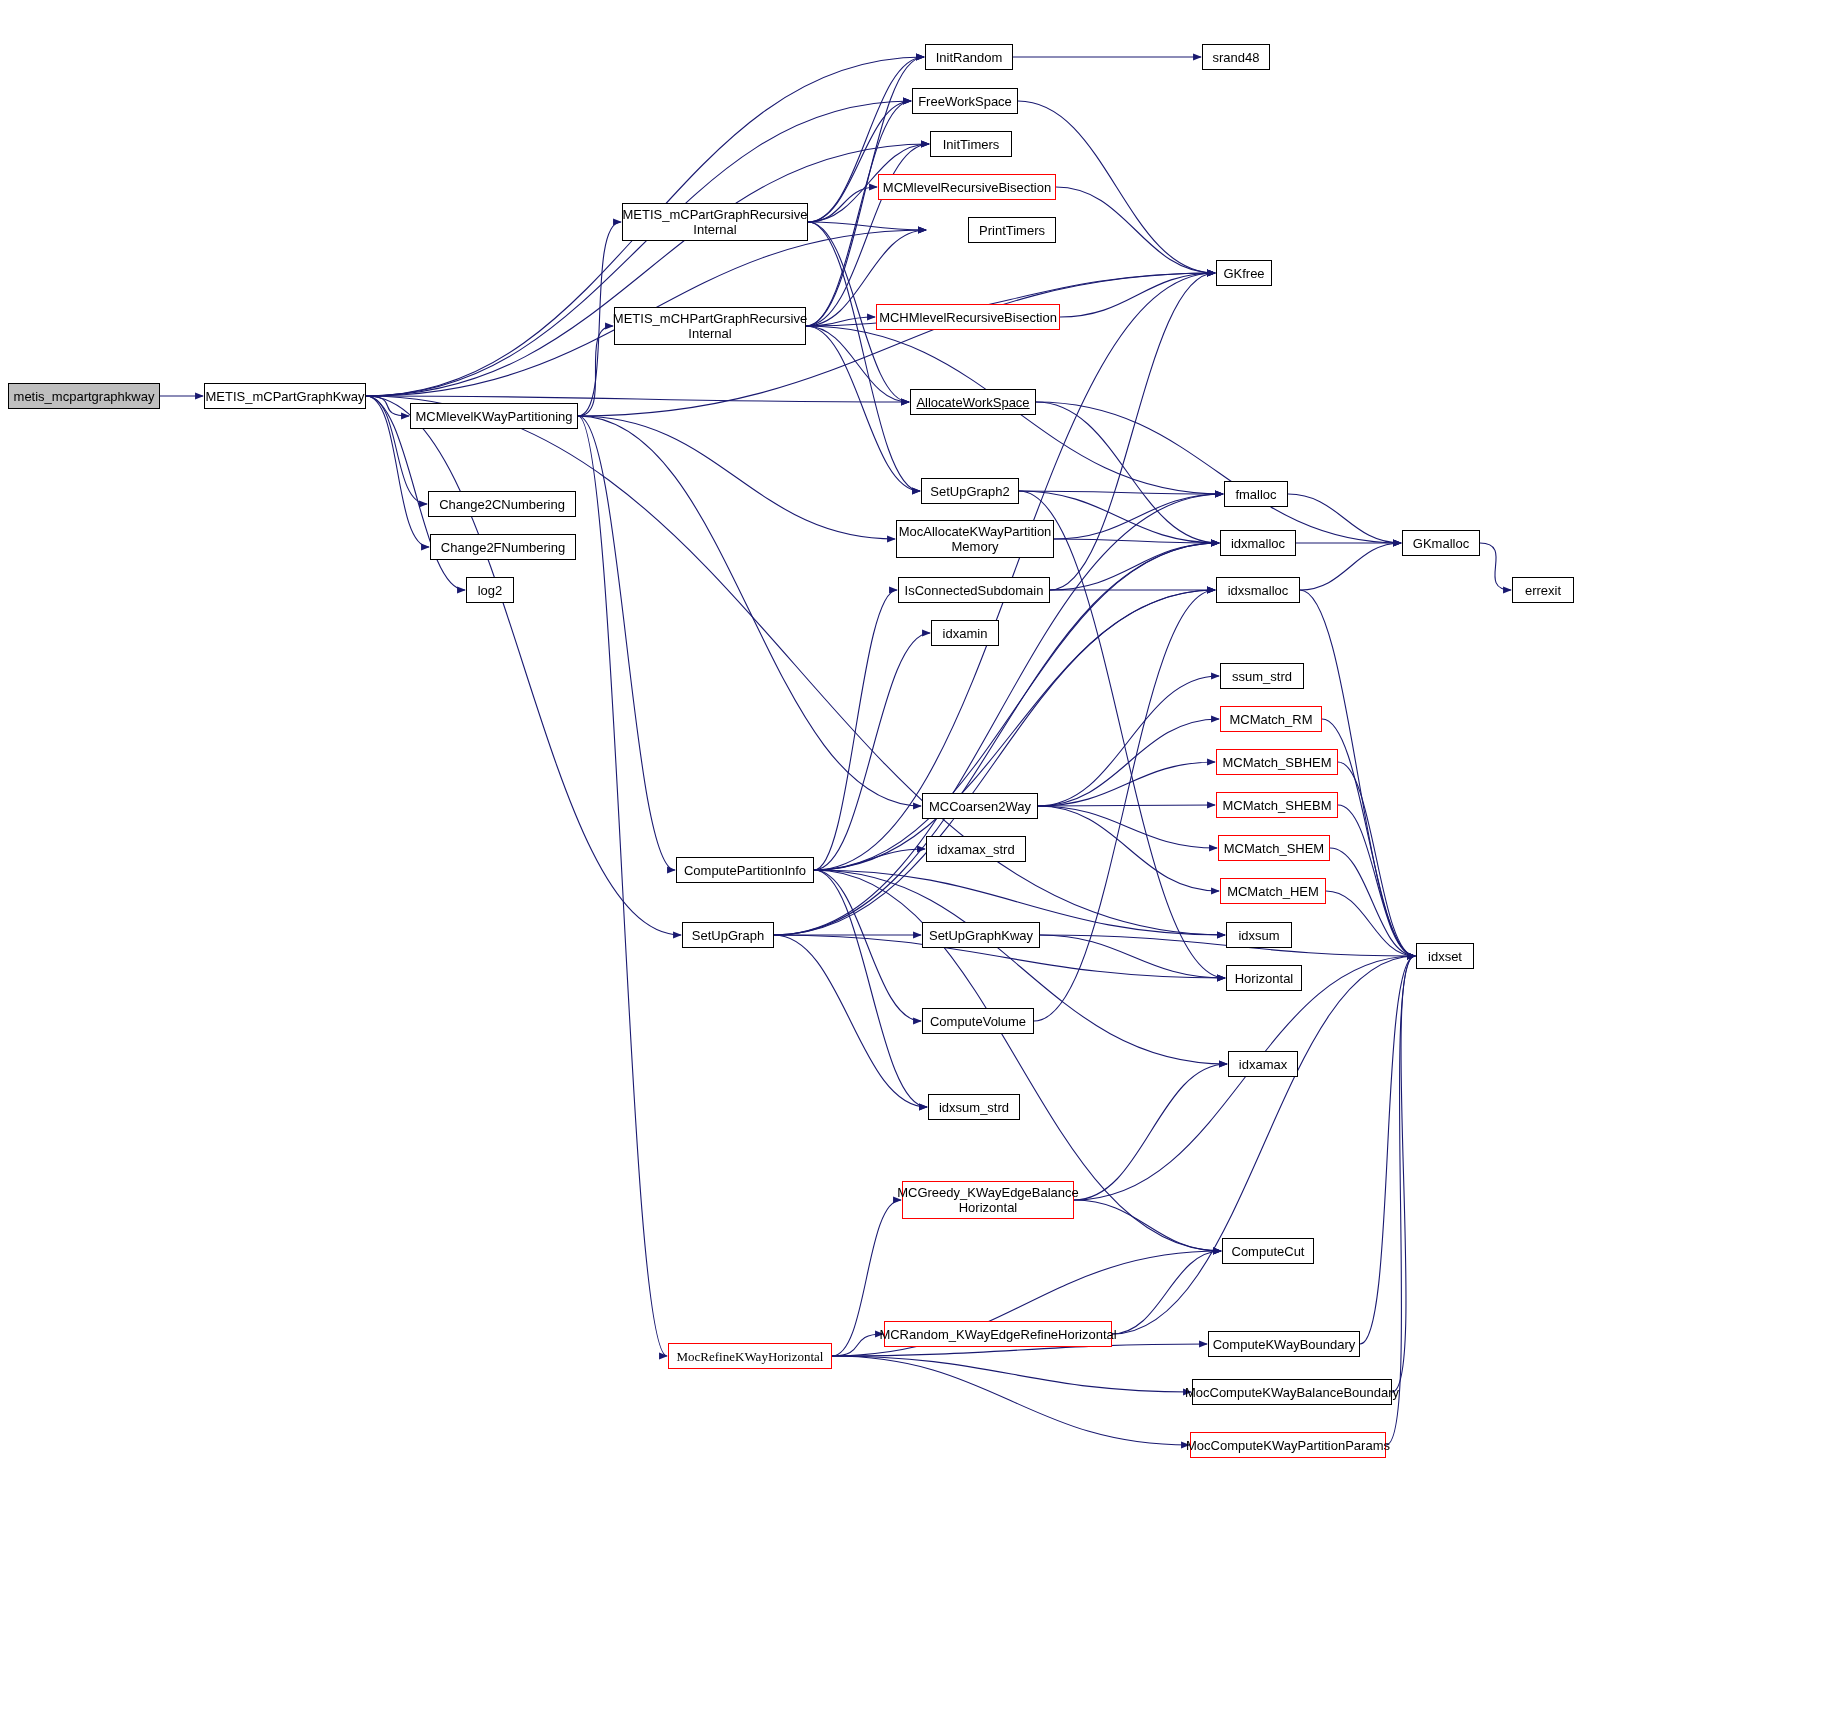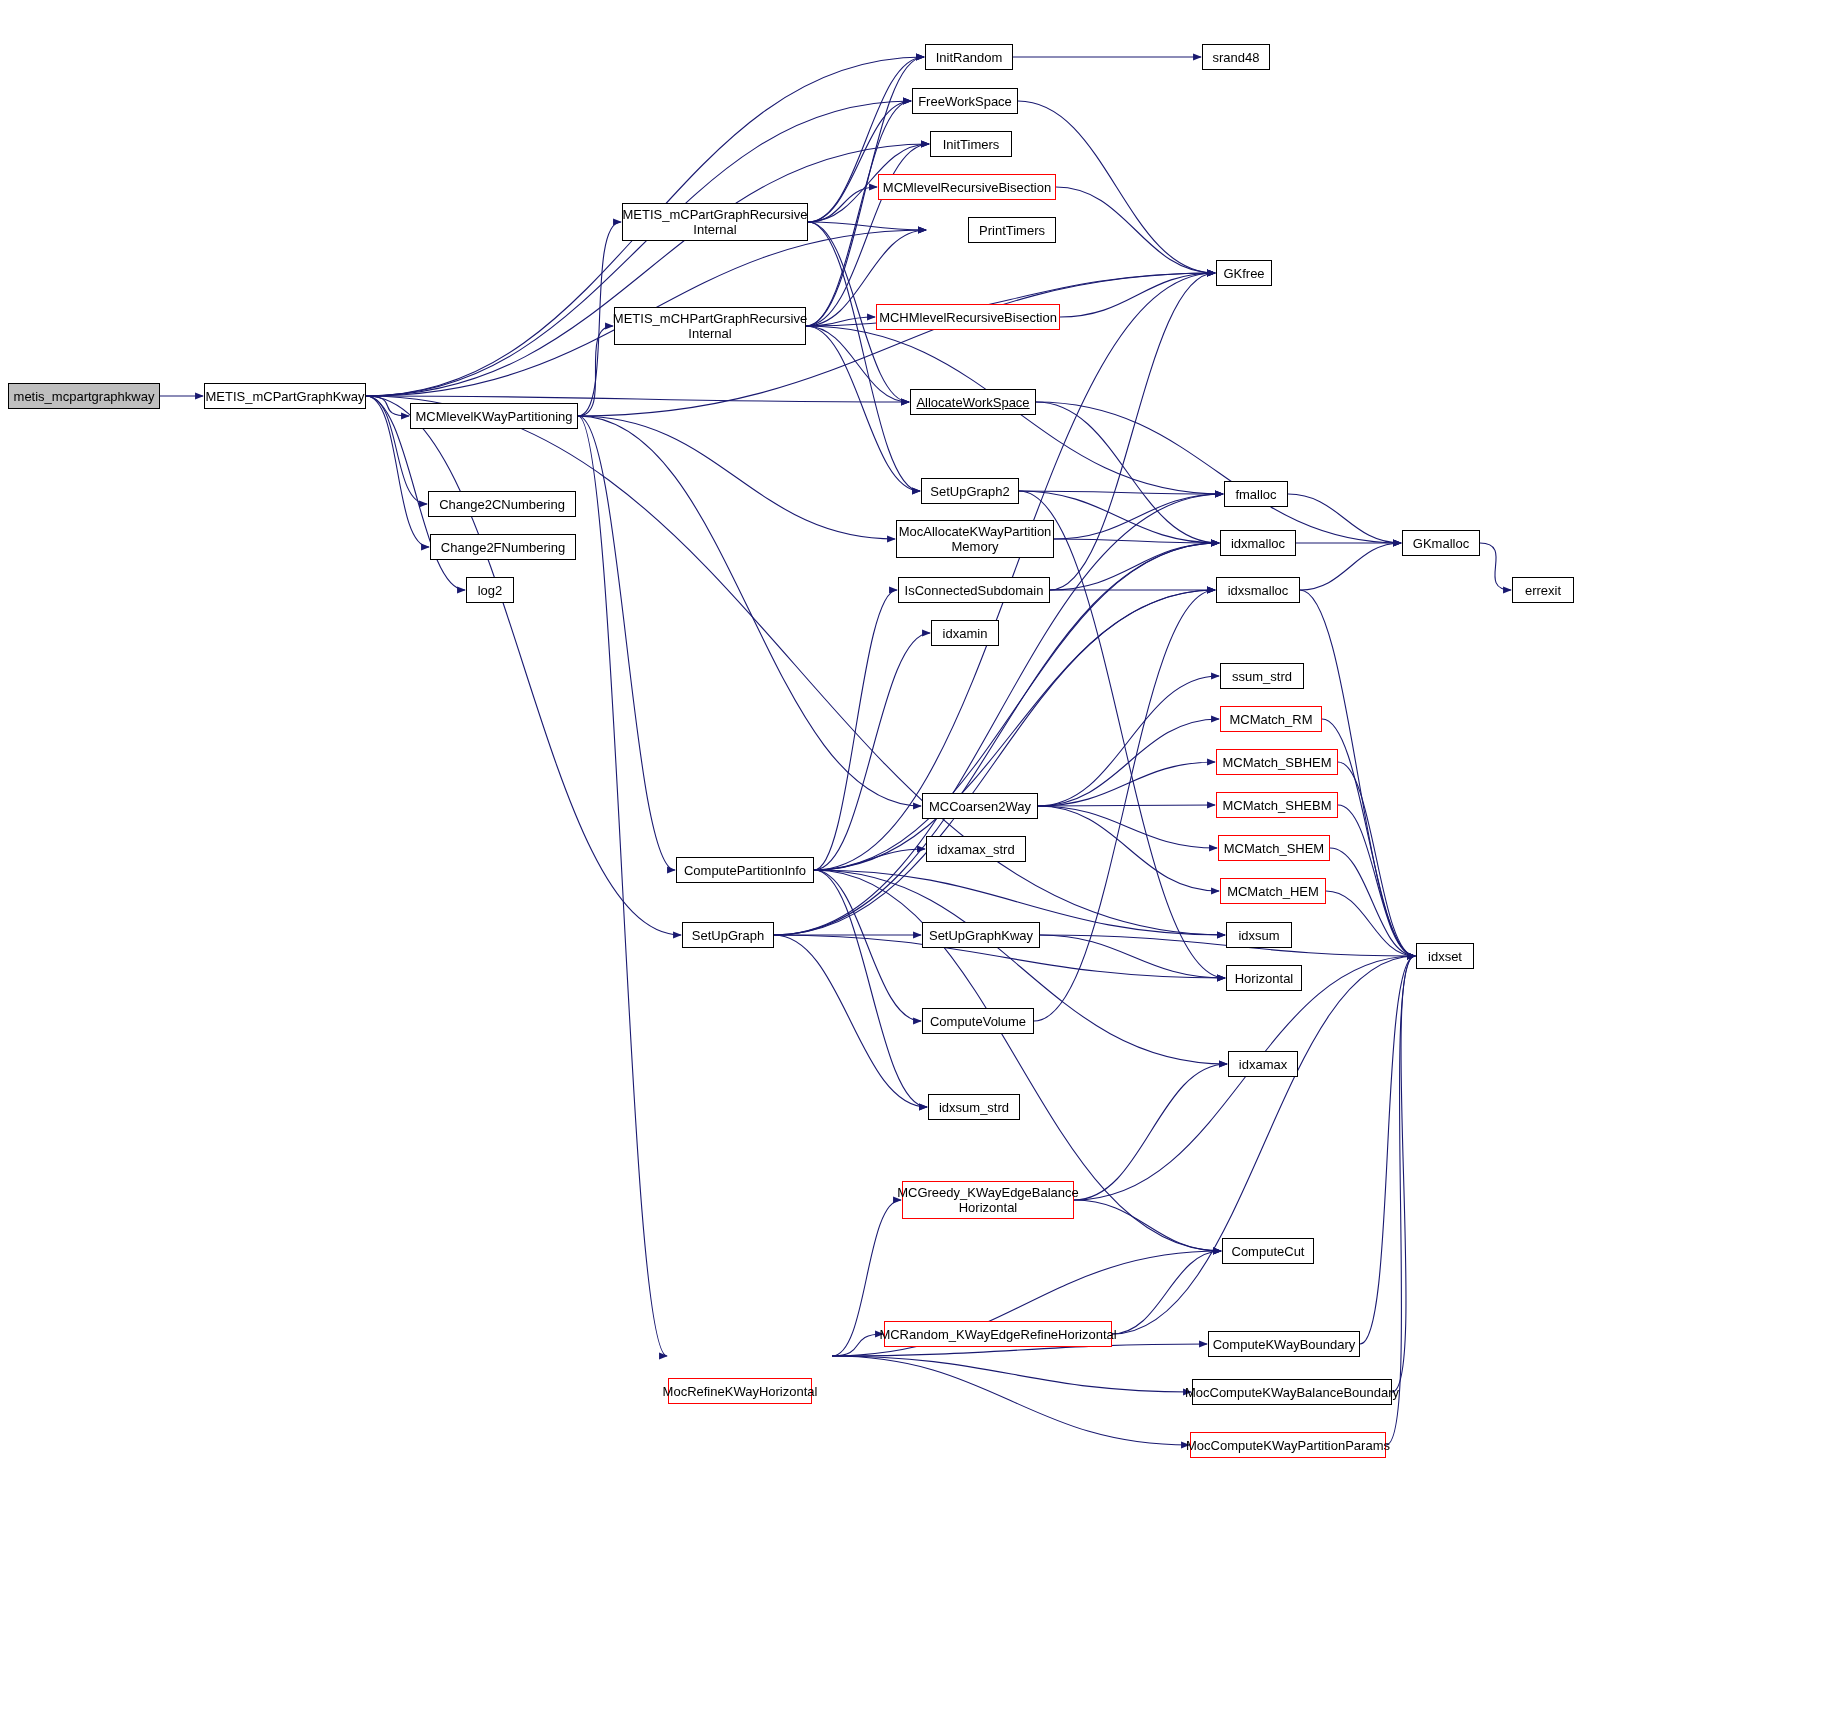--- a/index.html
+++ b/index.html
@@ -265,21 +265,21 @@
     </div>
     <div class="node" style="left: 1222px; top: 1238px; width: 92px; height: 26px;">
       <div class="lbl">ComputeCut</div>
     </div>
     <div class="node truncated" style="left: 884px; top: 1321px; width: 228px; height: 26px;">
       <div class="lbl">MCRandom_KWayEdgeRefineHorizontal</div>
     </div>
     <div class="node" style="left: 1208px; top: 1331px; width: 152px; height: 26px;">
       <div class="lbl">ComputeKWayBoundary</div>
     </div>
-    <div class="node truncated" style="left: 668px; top: 1378px; width: 144px; height: 26px;">
+    <div class="node truncated" style="left: 668px; top: 1343px; width: 164px; height: 26px; font-family: Liberation Serif, serif;">
       <div class="lbl">MocRefineKWayHorizontal</div>
     </div>
     <div class="node" style="left: 1192px; top: 1379px; width: 200px; height: 26px;">
       <div class="lbl">MocComputeKWayBalanceBoundary</div>
     </div>
     <div class="node truncated" style="left: 1190px; top: 1432px; width: 196px; height: 26px;">
       <div class="lbl">MocComputeKWayPartitionParams</div>
     </div>
   </div>
 

